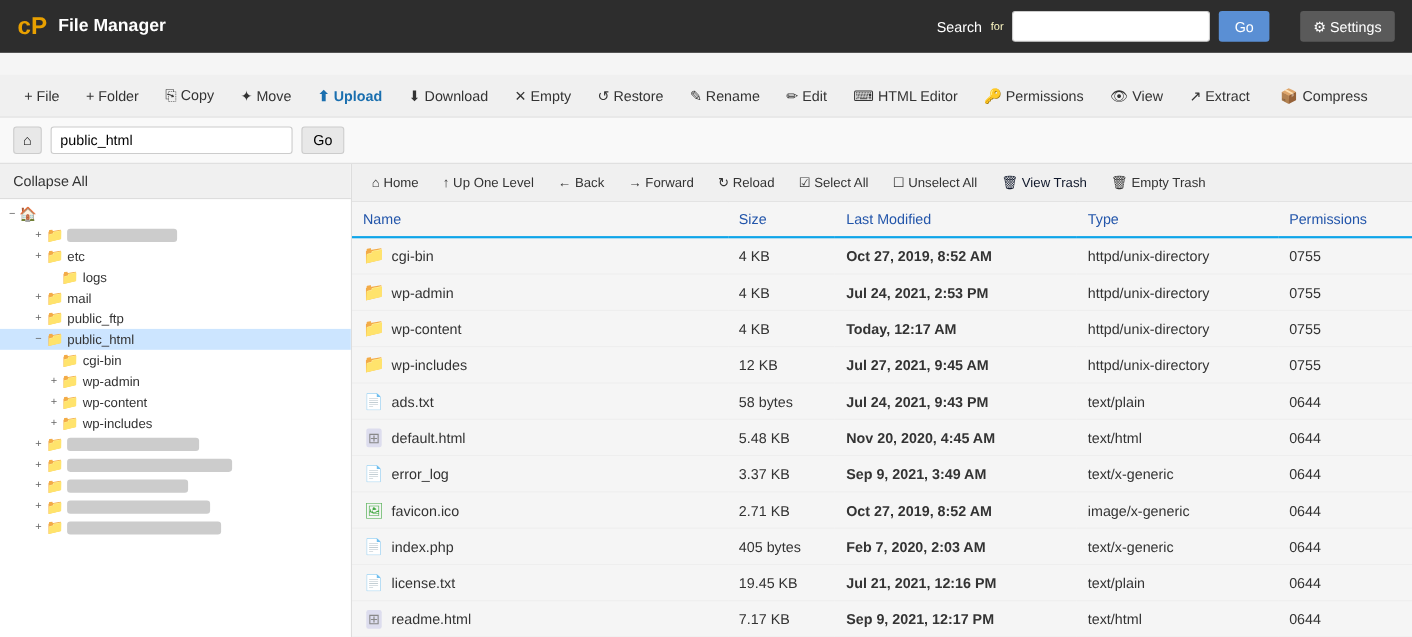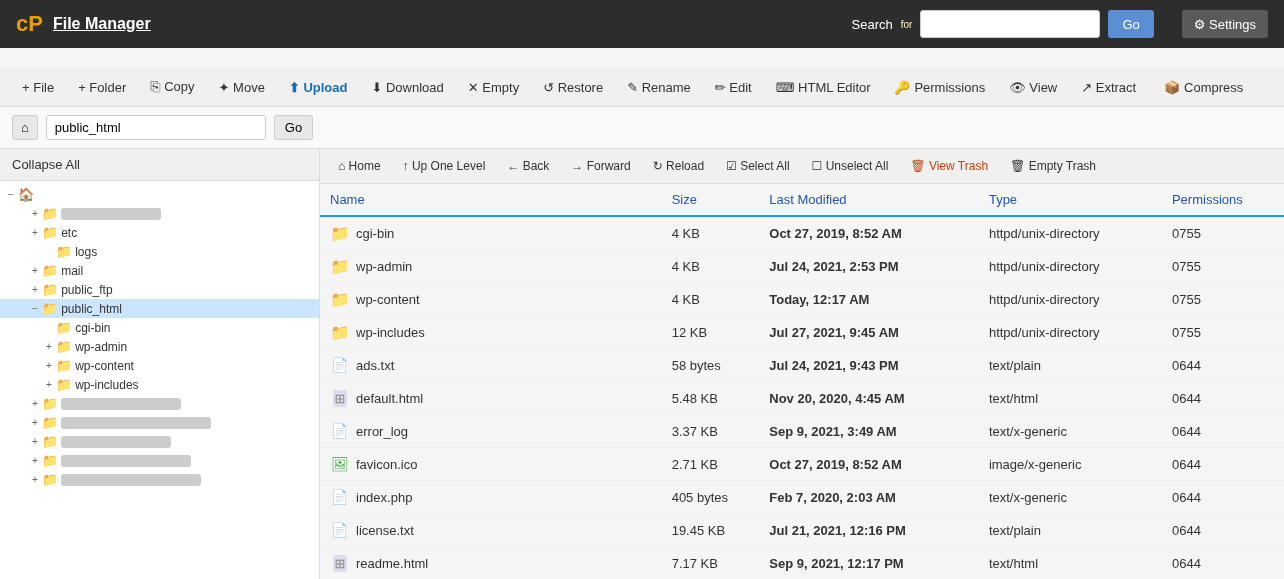--- a/index.html
+++ b/index.html
@@ -10,21 +10,21 @@
       background: #2d2d2d;
       color: white;
       padding: 0 16px;
       display: flex;
       align-items: center;
       height: 48px;
       justify-content: space-between;
     }
     .header-left { display: flex; align-items: center; gap: 10px; }
     .header-logo { color: #e8a000; font-size: 22px; font-weight: bold; }
-    .header-title { color: white; font-size: 16px; font-weight: bold; text-decoration: underline; }
+    .header-title { color: white; font-size: 16px; font-weight: bold; }
     .header-right { display: flex; align-items: center; gap: 8px; }
     .search-label { color: white; font-size: 13px; }
     .search-select {
       padding: 4px 8px;
       border: 1px solid #ccc;
       background: white;
       font-size: 12px;
       border-radius: 3px;
       height: 28px;
     }
@@ -193,21 +193,21 @@
       padding: 4px 8px;
       cursor: pointer;
       font-size: 12px;
       color: #333;
       border-radius: 3px;
       display: flex;
       align-items: center;
       gap: 3px;
       white-space: nowrap;
     }
-    .nav-btn-blue { color: #c2410c; }
+    .nav-btn-blue { color: #0f172a; }
 
     
     .file-table-container { flex: 1; overflow-y: auto; overflow-x: hidden; }
     .file-table { width: 100%; border-collapse: collapse; }
     .file-table th {
       background: #f5f5f5;
       border-bottom: 2px solid #0ea5e9;
       padding: 8px 10px;
       text-align: left;
       font-size: 13px;

